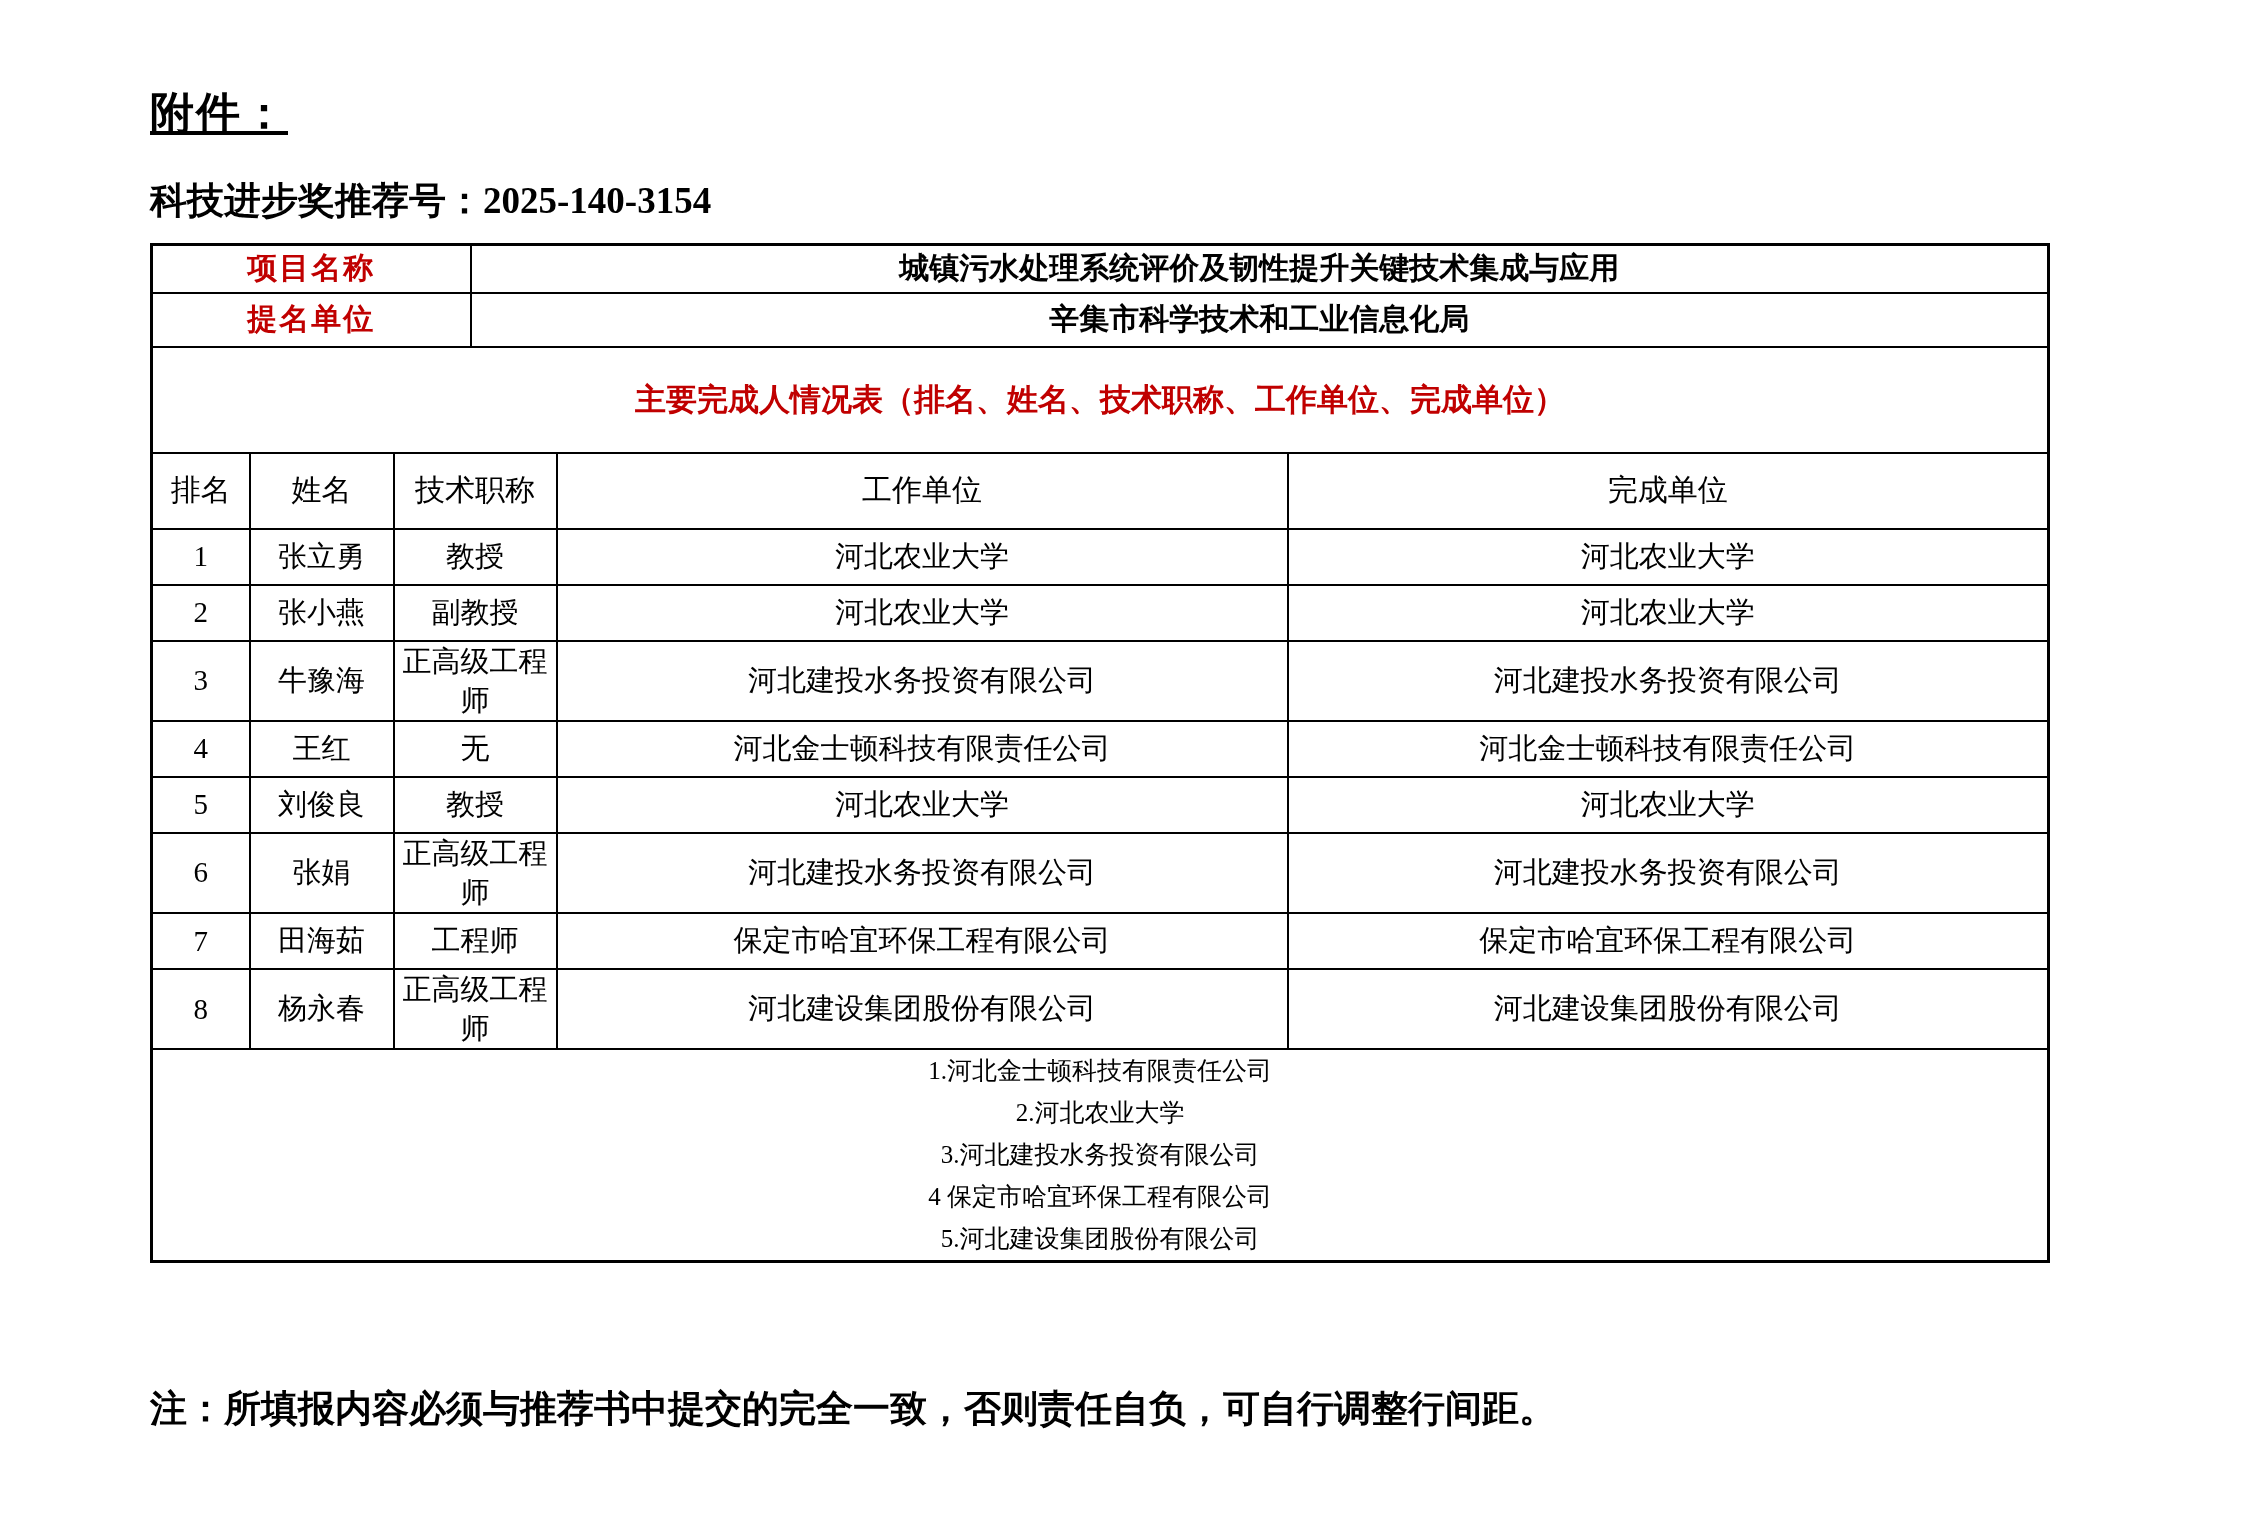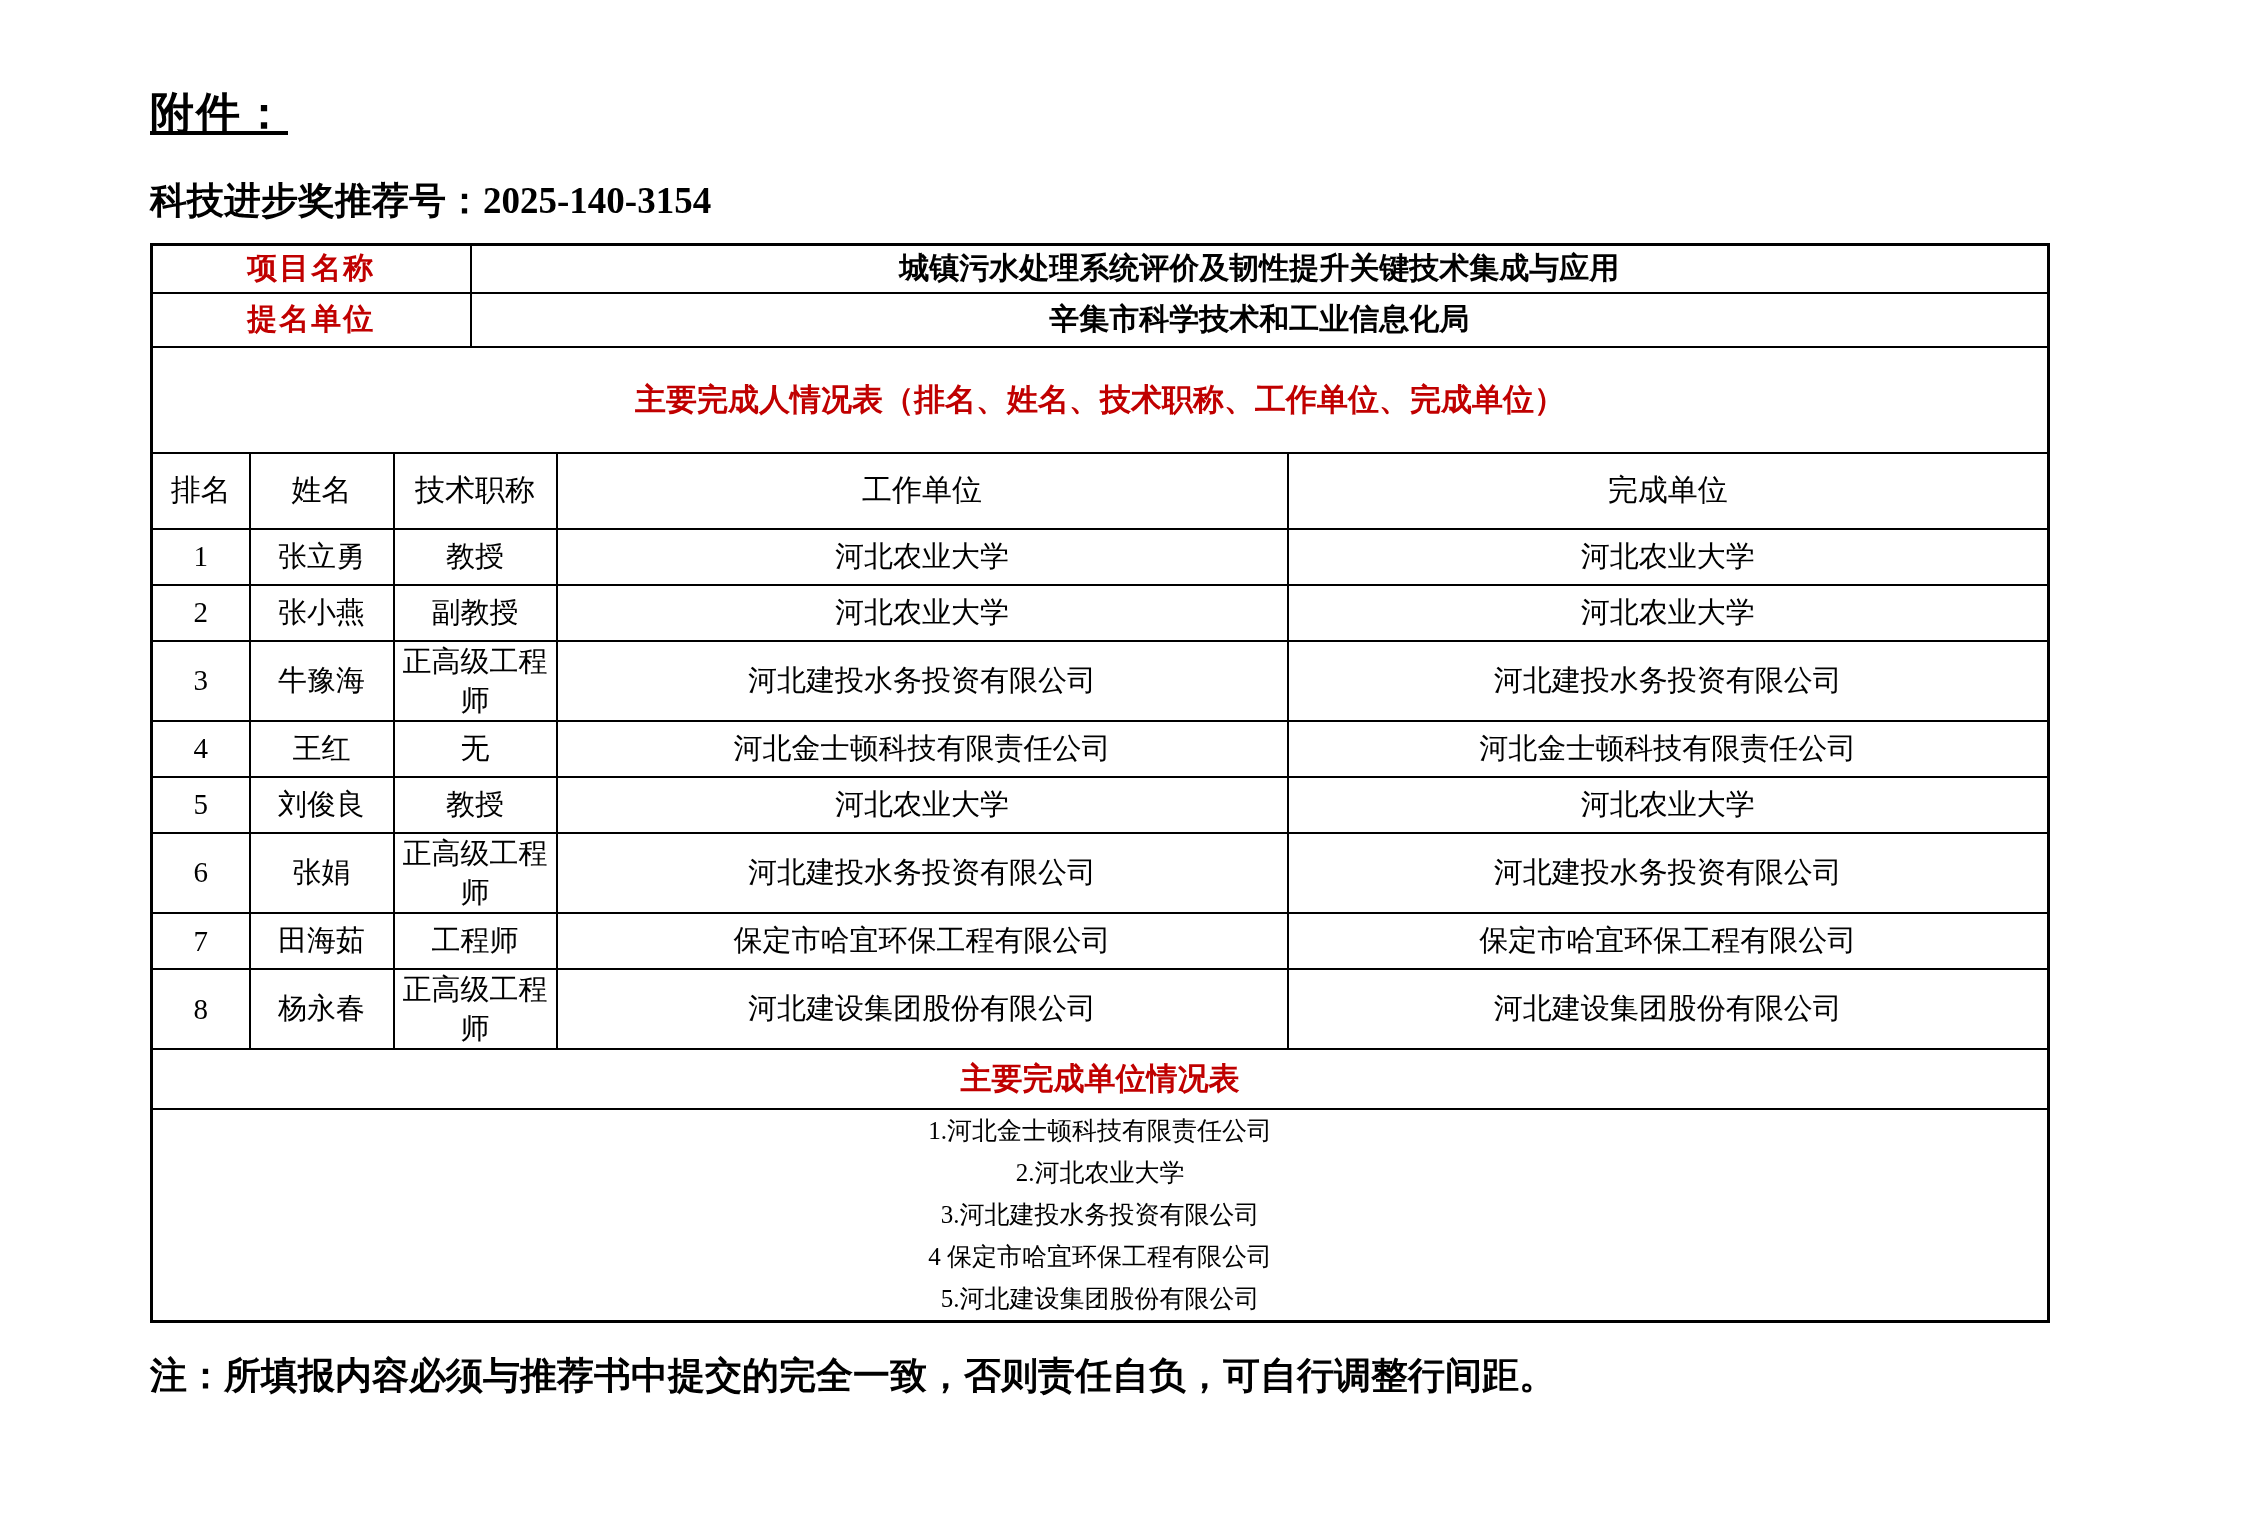--- a/index.html
+++ b/index.html
@@ -89,21 +89,21 @@
     vertical-align: top;
     padding: 10px 6px 0 6px;
   }
   .unit-line {
     font-size: 25px;
     line-height: 42px;
   }
   .note-line {
     position: absolute;
     left: 150px;
-    top: 1351px;
+    top: 1384px;
     font-size: 37px;
     font-weight: bold;
   }
 </style>
 </head>
 <body>
 
 <div class="doc-title">附件：</div>
 
 <div class="rec-line">
@@ -191,23 +191,20 @@
   </tr>
       <tr class="data-row">
     <td class="data-cell">8</td>
     <td class="data-cell">杨永春</td>
     <td colspan="2" class="title-cell">正高级工程师</td>
     <td class="data-cell">河北建设集团股份有限公司</td>
     <td class="data-cell">河北建设集团股份有限公司</td>
   </tr>
     </tbody>
   <tbody>
-    <tr class="r-title2">
-      <td colspan="6" class="section-title-cell">主要完成单位情况表</td>
-    </tr>
     <tr class="r-units">
       <td colspan="6" class="units-cell">
         <div>
             <div class="unit-line">1.河北金士顿科技有限责任公司</div>
             <div class="unit-line">2.河北农业大学</div>
             <div class="unit-line">3.河北建投水务投资有限公司</div>
             <div class="unit-line">4 保定市哈宜环保工程有限公司</div>
             <div class="unit-line">5.河北建设集团股份有限公司</div>
           </div>
       </td>

